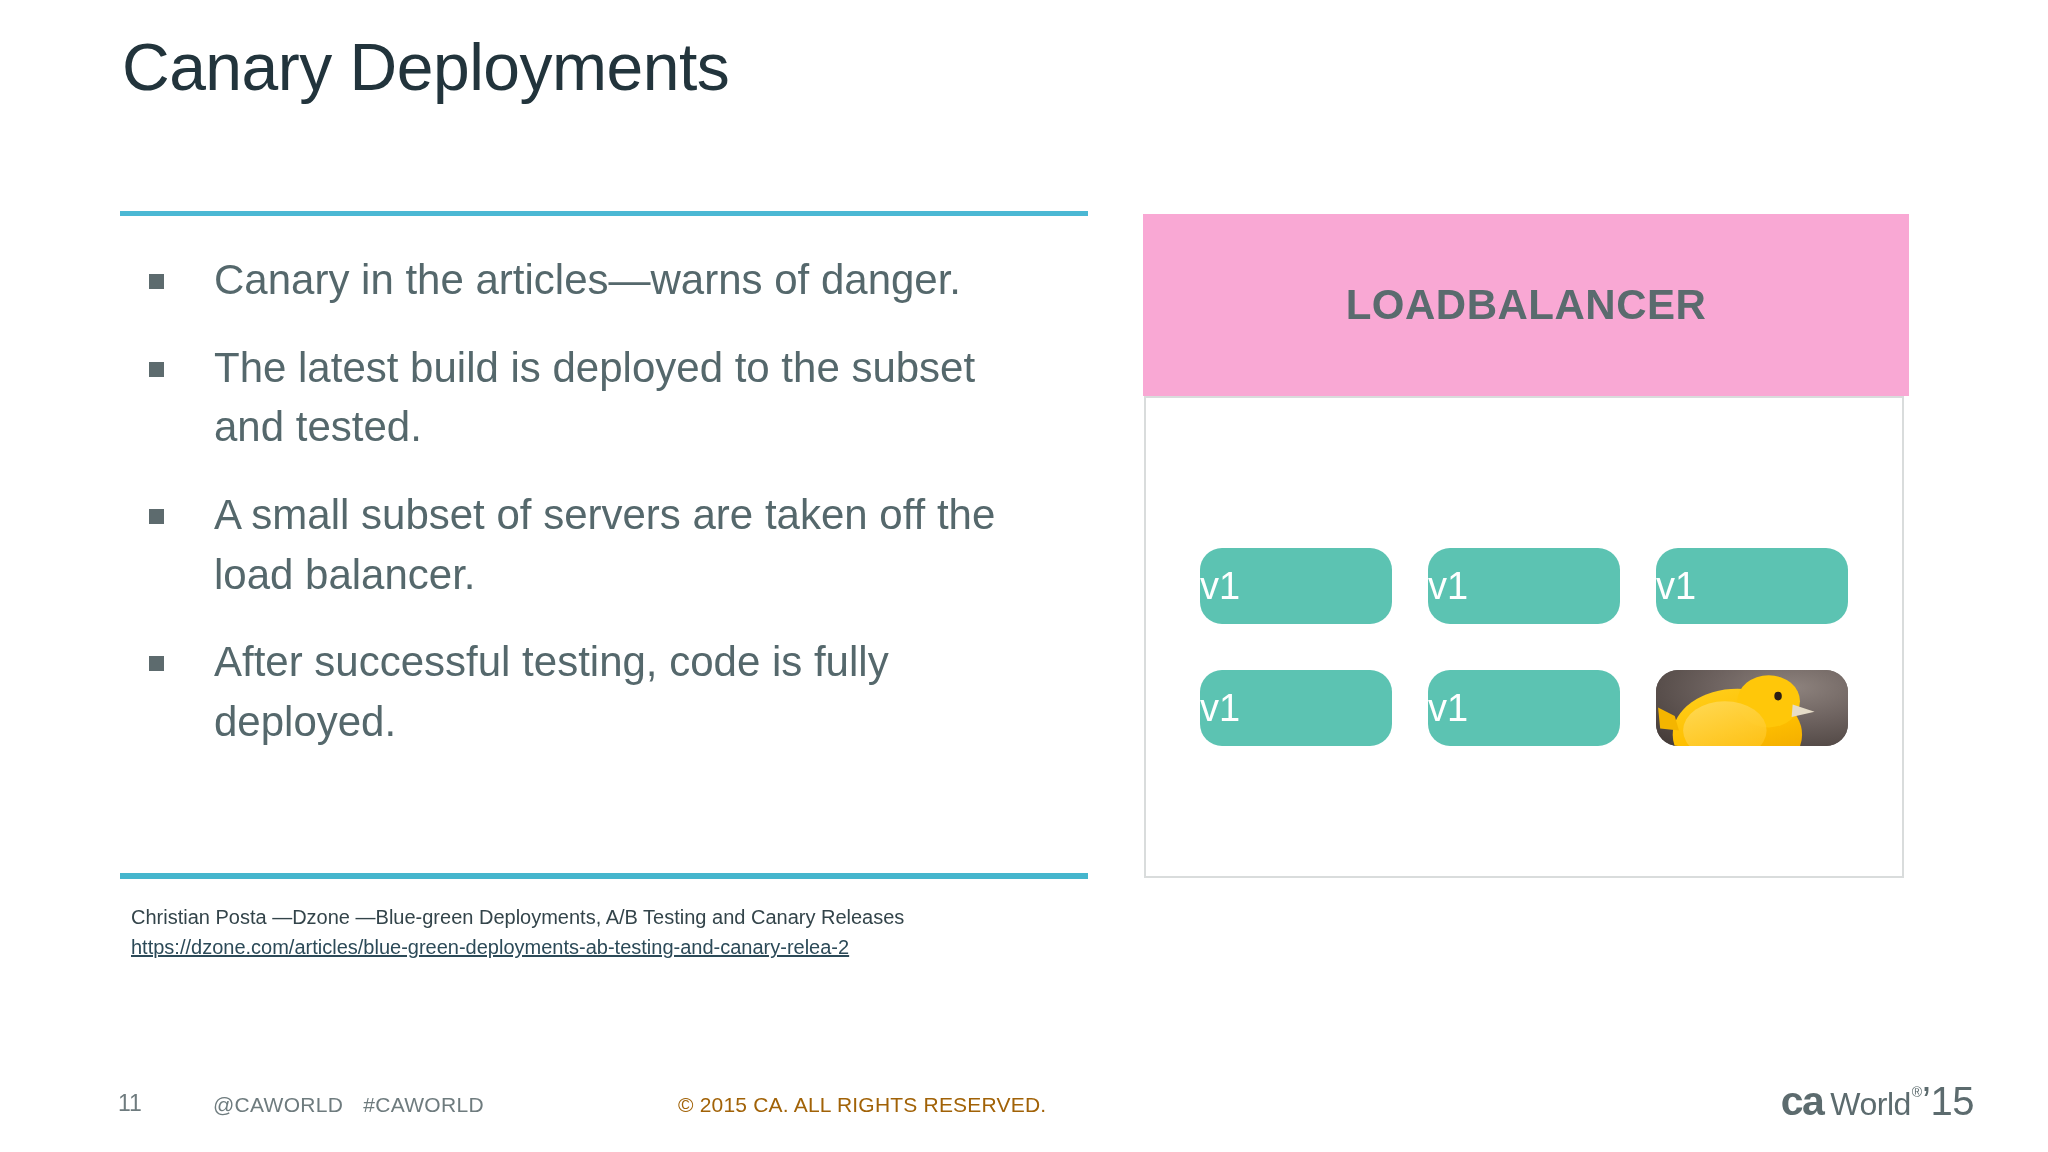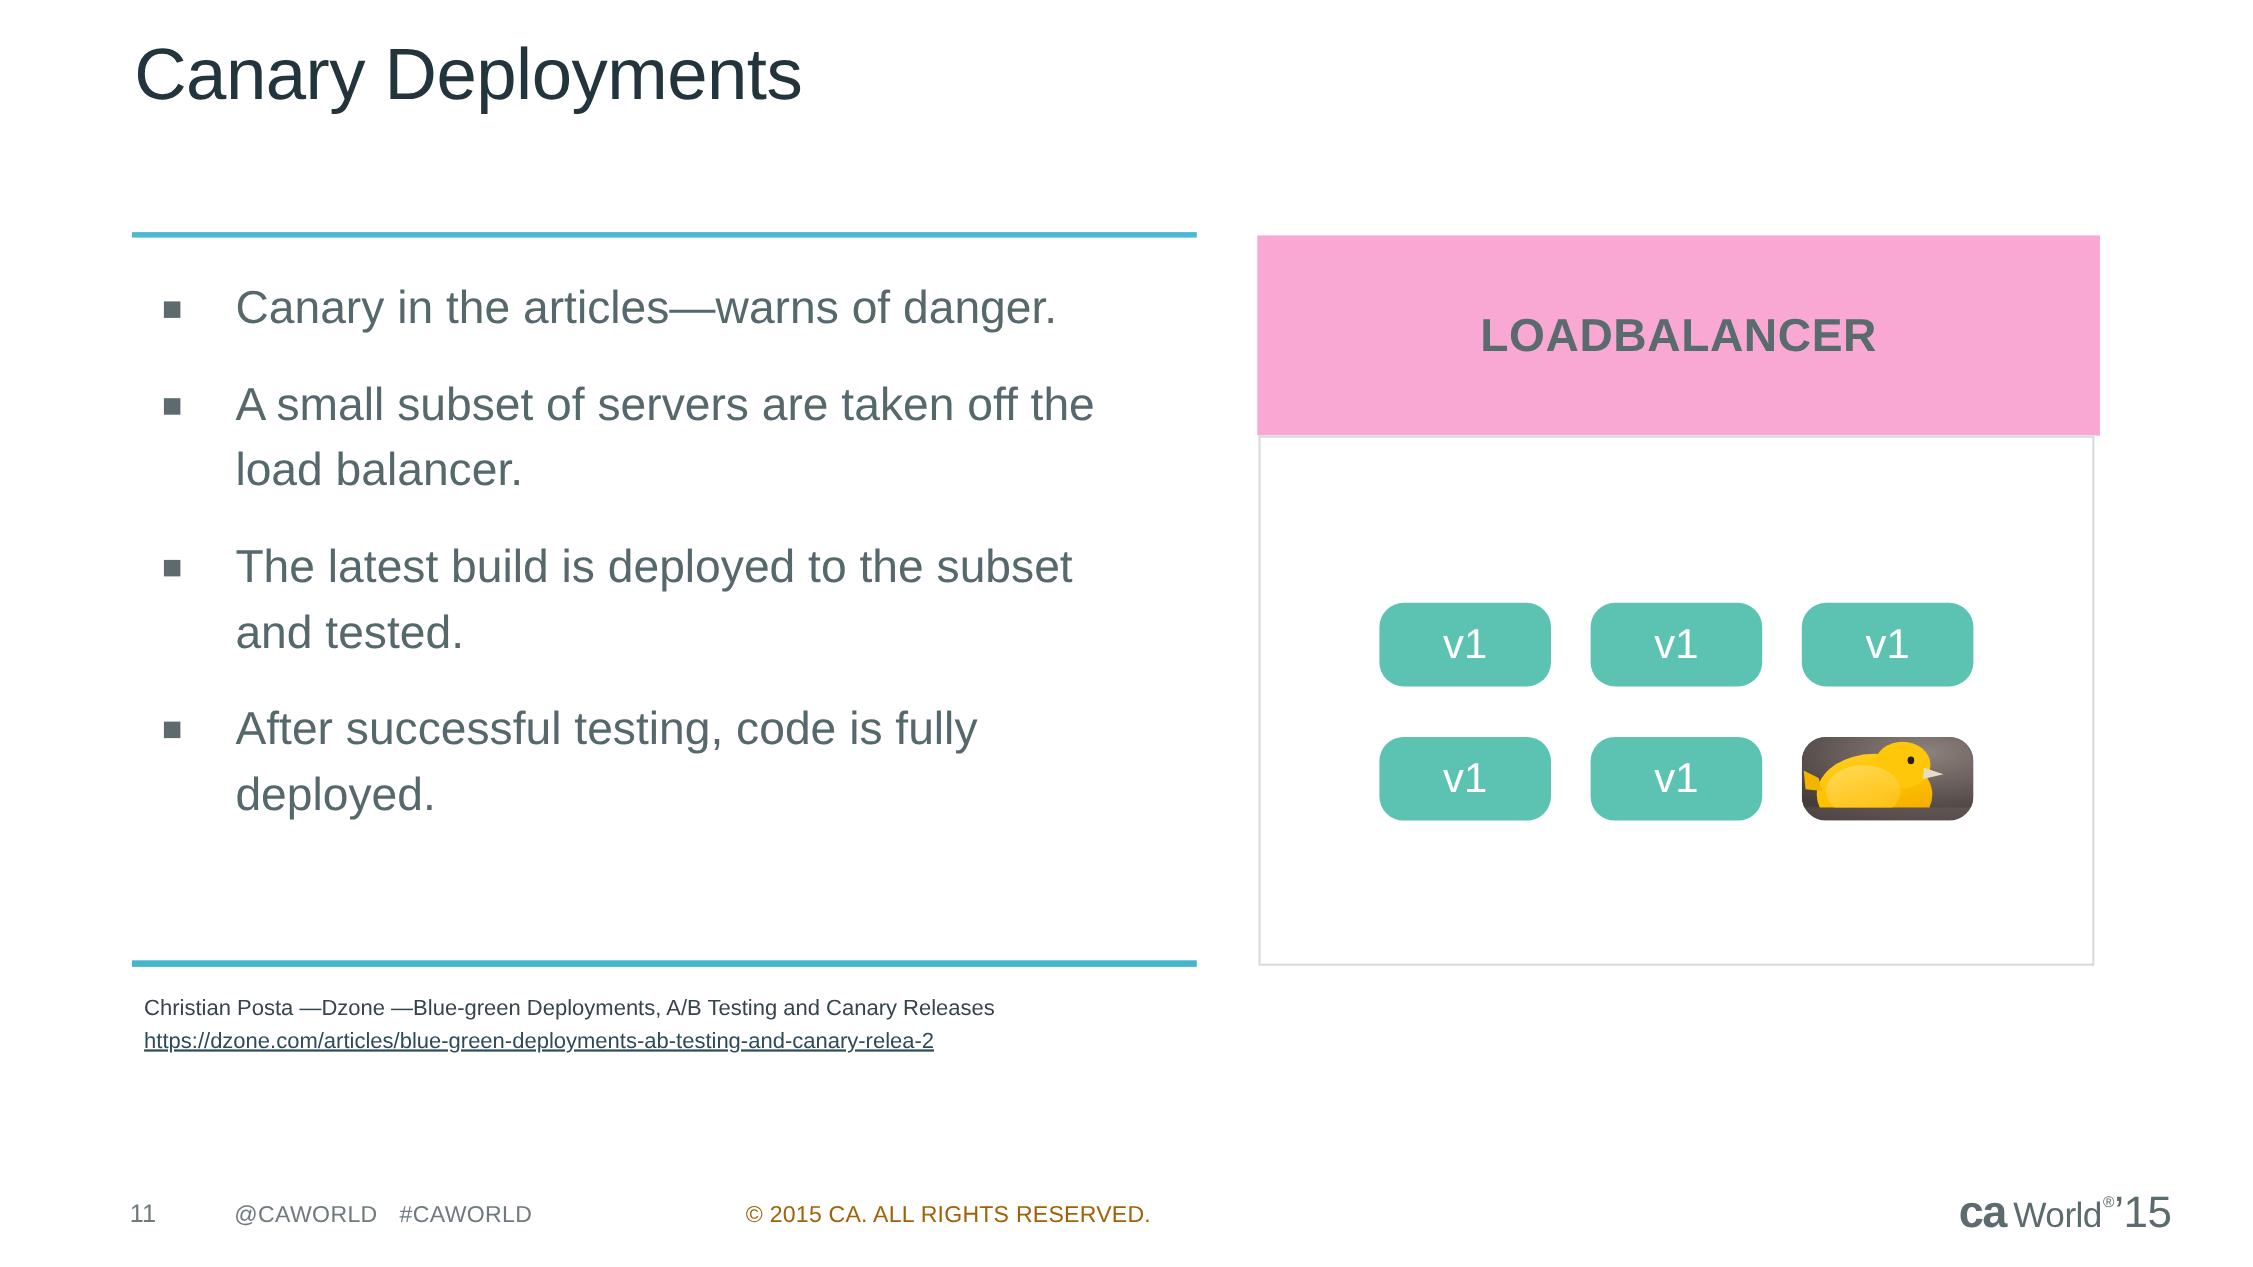--- a/index.html
+++ b/index.html
@@ -151,27 +151,26 @@
     gap: 46px;
     padding-top: 20px;
     box-sizing: border-box;
   }
   .node-row {
     display: flex;
     justify-content: center;
     gap: 36px;
   }
   .node {
-    width: 156px;
+    width: 192px;
     height: 76px;
     border-radius: 22px;
     background: #5cc3b2;
     display: flex;
     align-items: center;
-    justify-content: center;
     overflow: hidden;
     position: relative;
   }
   .node-label {
     font-size: 38px;
     color: #ffffff;
     font-weight: 400;
     line-height: 1;
   }
 
@@ -252,25 +251,25 @@
   <div class="rule-top"></div>
   <div class="rule-bottom"></div>
 
   <div class="bullets">
     <div class="bullet">
       <span class="bullet-marker"></span>
       <span class="bullet-text">Canary in the articles—warns of danger.</span>
     </div>
     <div class="bullet">
       <span class="bullet-marker"></span>
-      <span class="bullet-text">A small subset of servers are taken off the load balancer.</span>
+      <span class="bullet-text">The latest build is deployed to the subset and tested.</span>
     </div>
     <div class="bullet">
       <span class="bullet-marker"></span>
-      <span class="bullet-text">The latest build is deployed to the subset and tested.</span>
+      <span class="bullet-text">A small subset of servers are taken off the load balancer.</span>
     </div>
     <div class="bullet">
       <span class="bullet-marker"></span>
       <span class="bullet-text">After successful testing, code is fully deployed.</span>
     </div>
   </div>
 
   <div class="citation">
     <div class="citation-line">Christian Posta —Dzone —Blue-green Deployments, A/B Testing and Canary Releases</div>
     <a class="citation-link" href="#">https://dzone.com/articles/blue-green-deployments-ab-testing-and-canary-relea-2</a>

